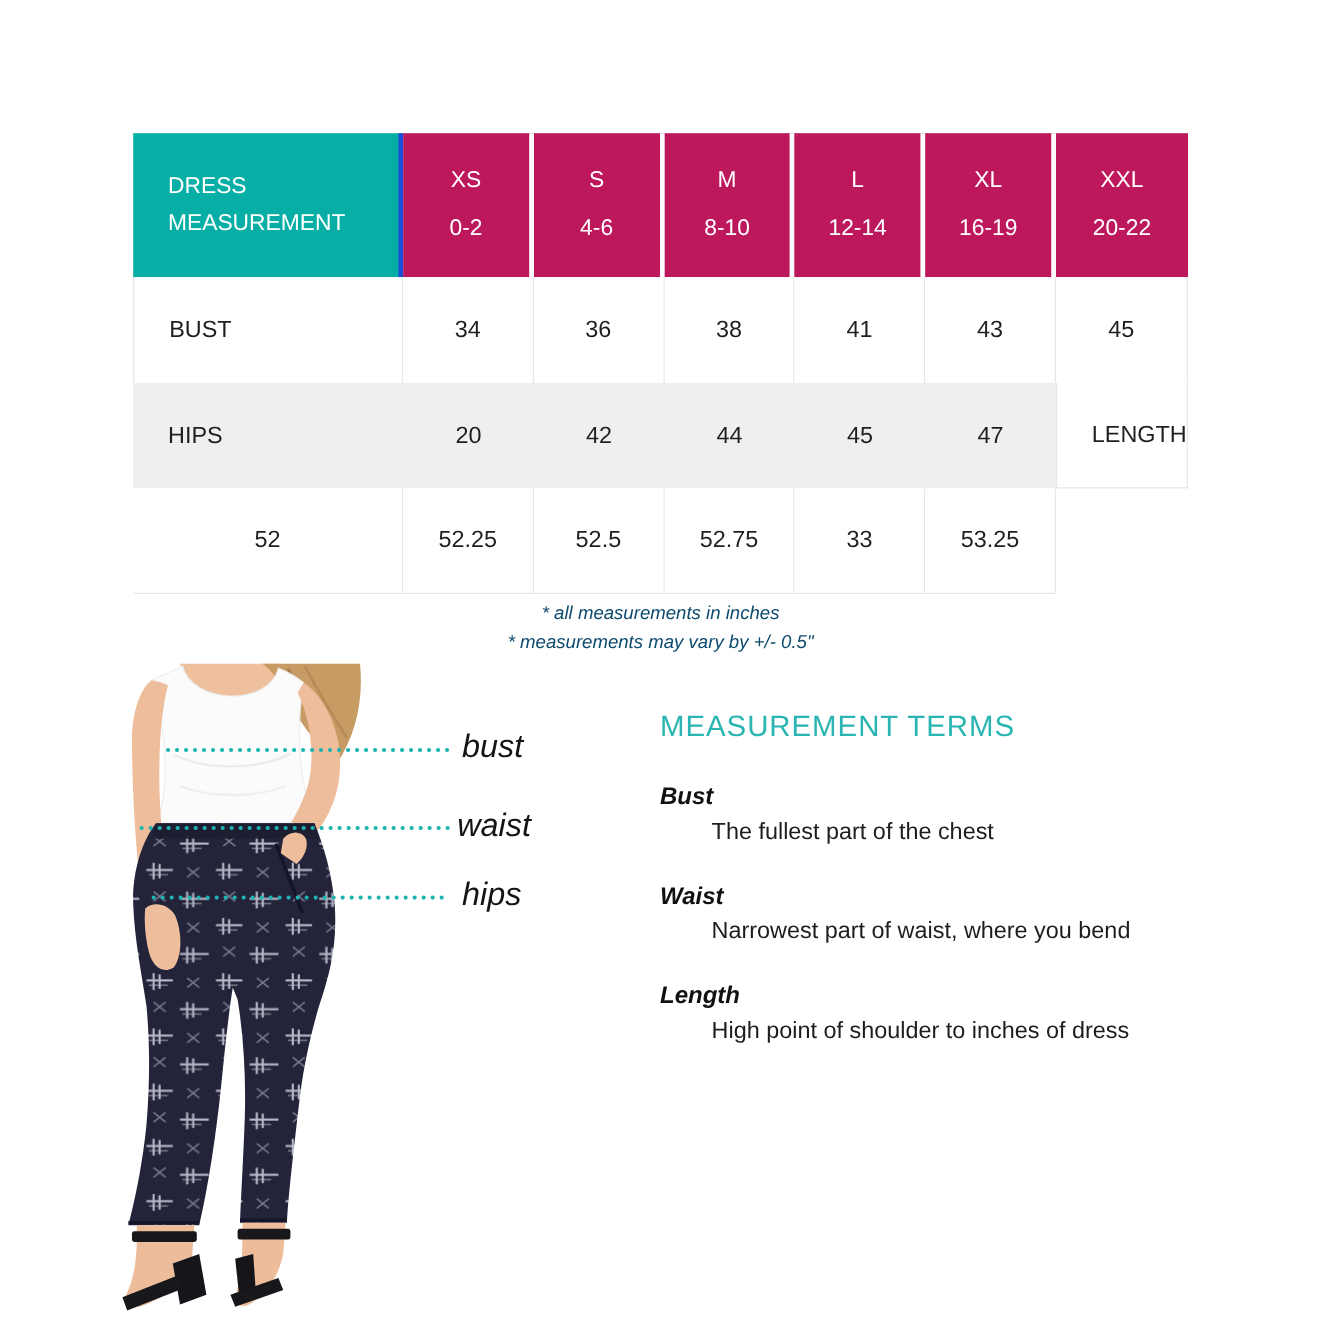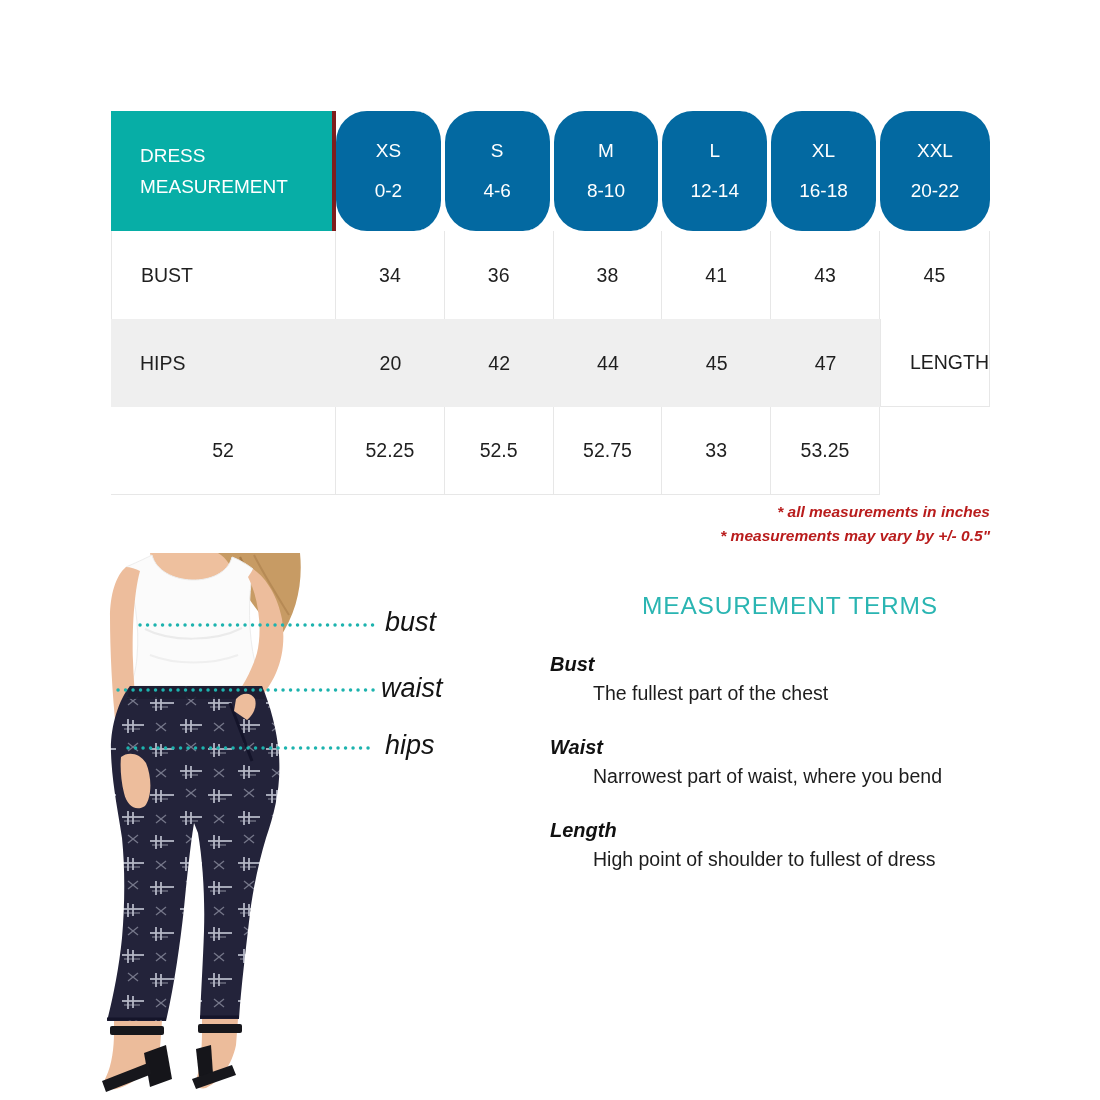--- a/index.html
+++ b/index.html
@@ -17,38 +17,37 @@
   
   .size-table {
     position: absolute;
     left: 111px; top: 111px;
     width: 879px;
     display: grid;
     grid-template-columns: 225px repeat(6, 1fr);
     grid-template-rows: 120px 88px 88px 88px;
   }
   .th {
-    background: #0369a1;
+    background: #be185d;
     color: #ffffff;
     display: flex;
     flex-direction: column;
     align-items: center;
     justify-content: center;
     gap: 18px;
     font-size: 19px;
     border-right: 4px solid #ffffff;
-    border-radius: 31px;
   }
   .th.last { border-right: none; }
   .th-label {
     background: #07aea6;
     color: #ffffff;
     display: flex;
     align-items: center;
-    border-right: 4px solid #7f1d1d;
+    border-right: 4px solid #1d4ed8;
     padding-left: 29px;
     font-size: 19px;
   }
   .th-label span { display: block; width: 180px; line-height: 31px; }
   .td {
     background: #ffffff;
     display: flex;
     align-items: center;
     justify-content: center;
     font-size: 19.5px;
@@ -57,26 +56,25 @@
   }
   .td.first { border-left: 1px solid #e7e7e7; justify-content: flex-start; padding-left: 29px; }
   .td.bot { border-bottom: 1px solid #e7e7e7; }
   .td.gray { background: #efefef; border-right: none; border-left: none; }
 
   
   .footnotes {
     position: absolute;
     left: 111px; top: 500px;
     width: 879px;
-    text-align: right;
+    text-align: center;
     font-style: italic;
     font-size: 15.5px;
-    color: #b91c1c;
+    color: #0c4a6e;
     line-height: 24px;
-    font-weight: bold;
   }
 
   
   .figure-wrap { position: absolute; left: 90px; top: 553px; width: 300px; height: 547px; }
   .measure-label {
     position: absolute;
     font-style: italic;
     font-size: 27px;
     color: #141414;
   }
@@ -89,21 +87,20 @@
     position: absolute;
     left: 550px; top: 592px;
     width: 480px;
   }
   .terms-heading {
     margin: 0 0 33px 0;
     font-size: 24.5px;
     font-weight: 400;
     letter-spacing: 0.8px;
     color: #2ab5b2;
-    text-align: center;
   }
   .term-item + .term-item { margin-top: 31px; }
   .term-name {
     font-size: 20px;
     font-weight: 700;
     font-style: italic;
     color: #111111;
   }
   .term-def {
     margin-top: 6px;
@@ -133,21 +130,21 @@
     <div class="th">
       <span>M</span>
       <span>8-10</span>
     </div>
     <div class="th">
       <span>L</span>
       <span>12-14</span>
     </div>
     <div class="th">
       <span>XL</span>
-      <span>16-18</span>
+      <span>16-19</span>
     </div>
     <div class="th last">
       <span>XXL</span>
       <span>20-22</span>
     </div>
 
     <div class="td first">BUST</div>
     <div class="td">34</div>
     <div class="td">36</div>
     <div class="td">38</div>
@@ -257,17 +254,17 @@
       <div class="term-def">The fullest part of the chest</div>
     </div>
 
     <div class="term-item">
       <div class="term-name">Waist</div>
       <div class="term-def">Narrowest part of waist, where you bend</div>
     </div>
 
     <div class="term-item">
       <div class="term-name">Length</div>
-      <div class="term-def">High point of shoulder to fullest of dress</div>
+      <div class="term-def">High point of shoulder to inches of dress</div>
     </div>
   </div>
 
 </div>
 
 </body></html>

